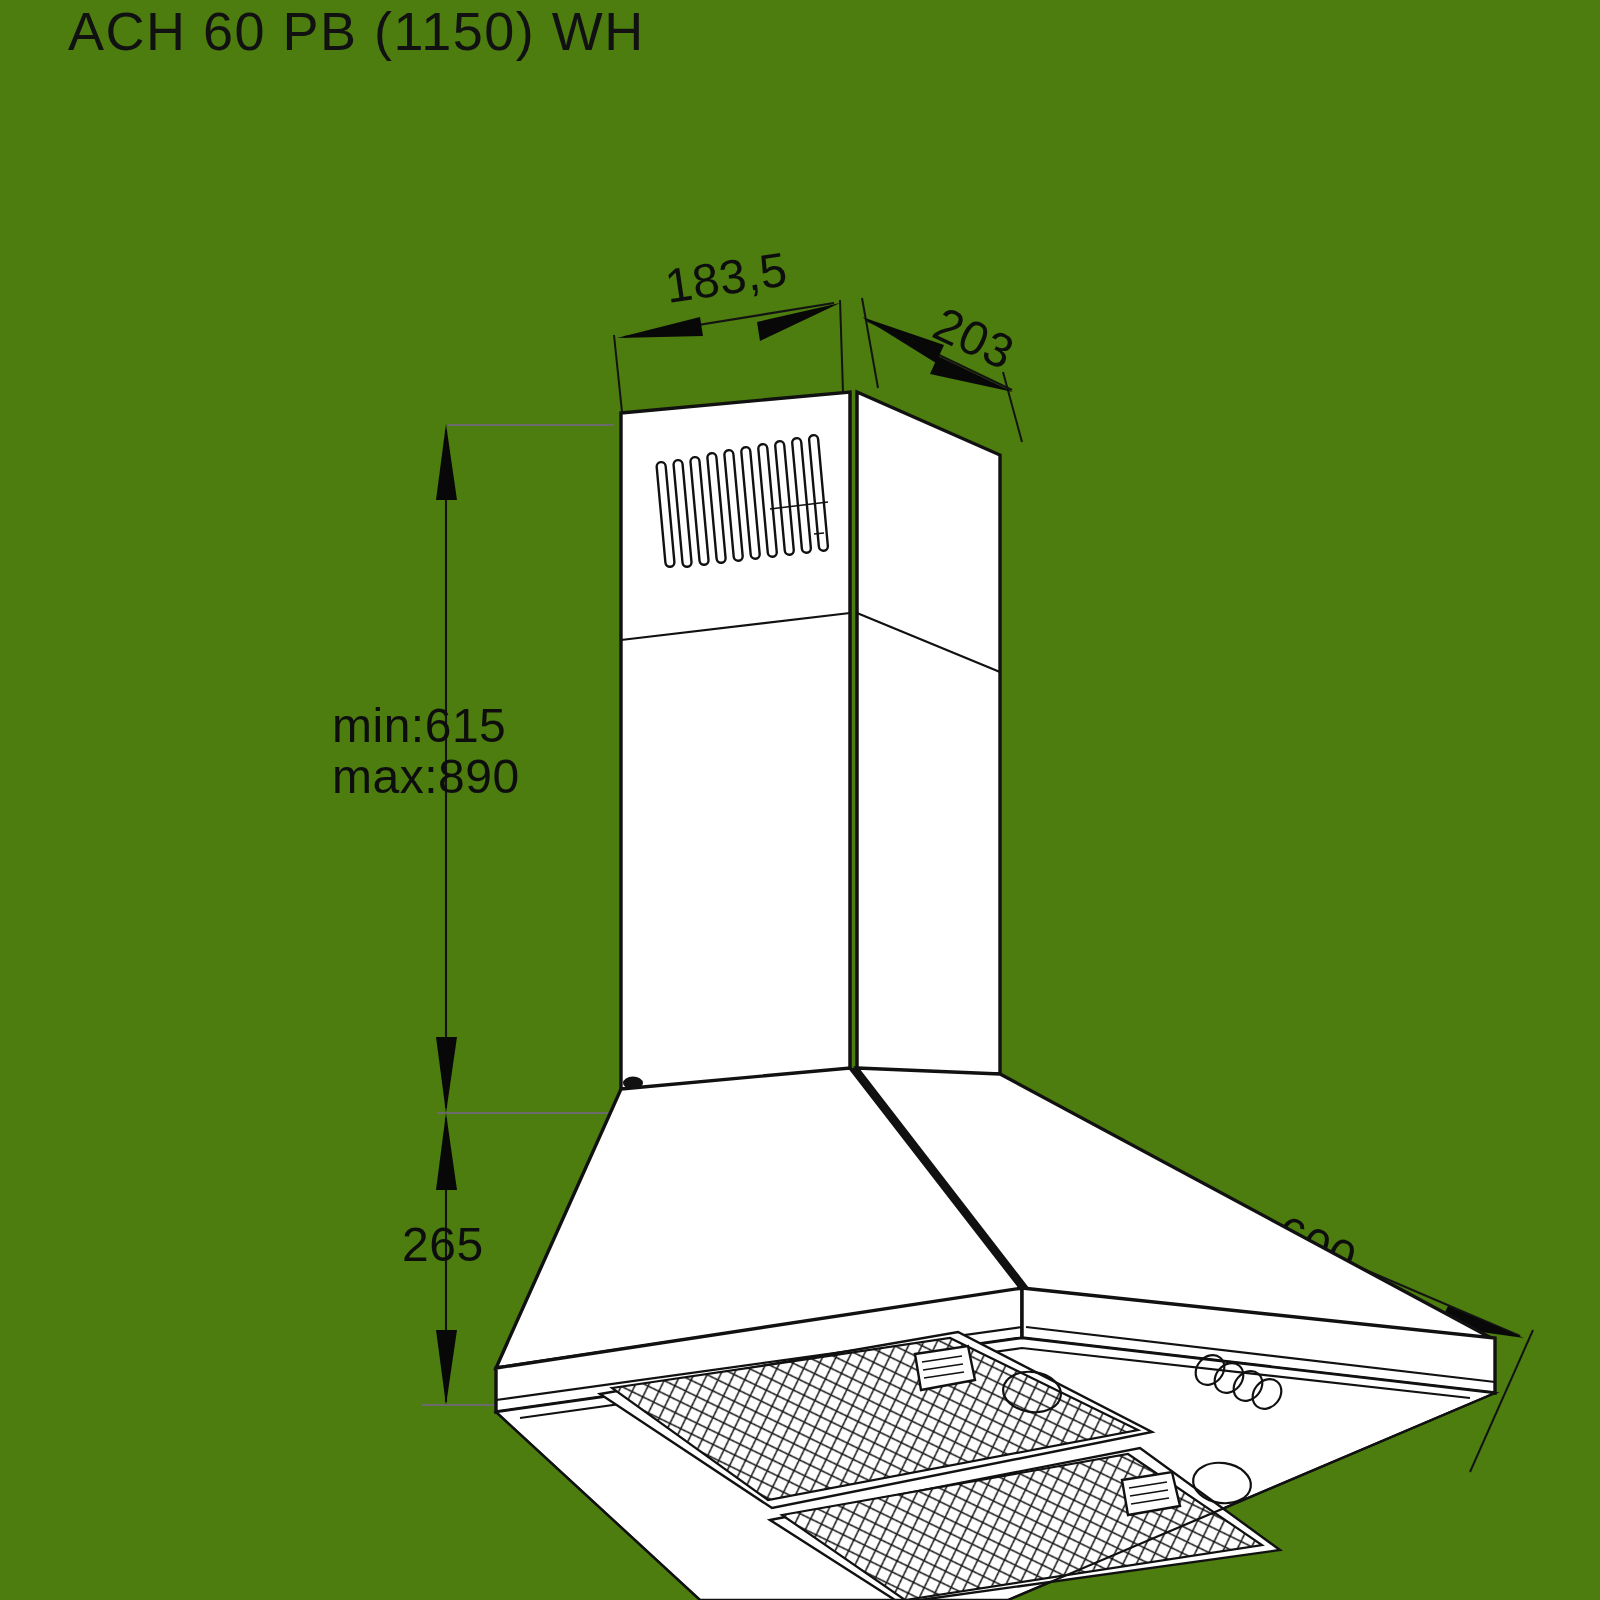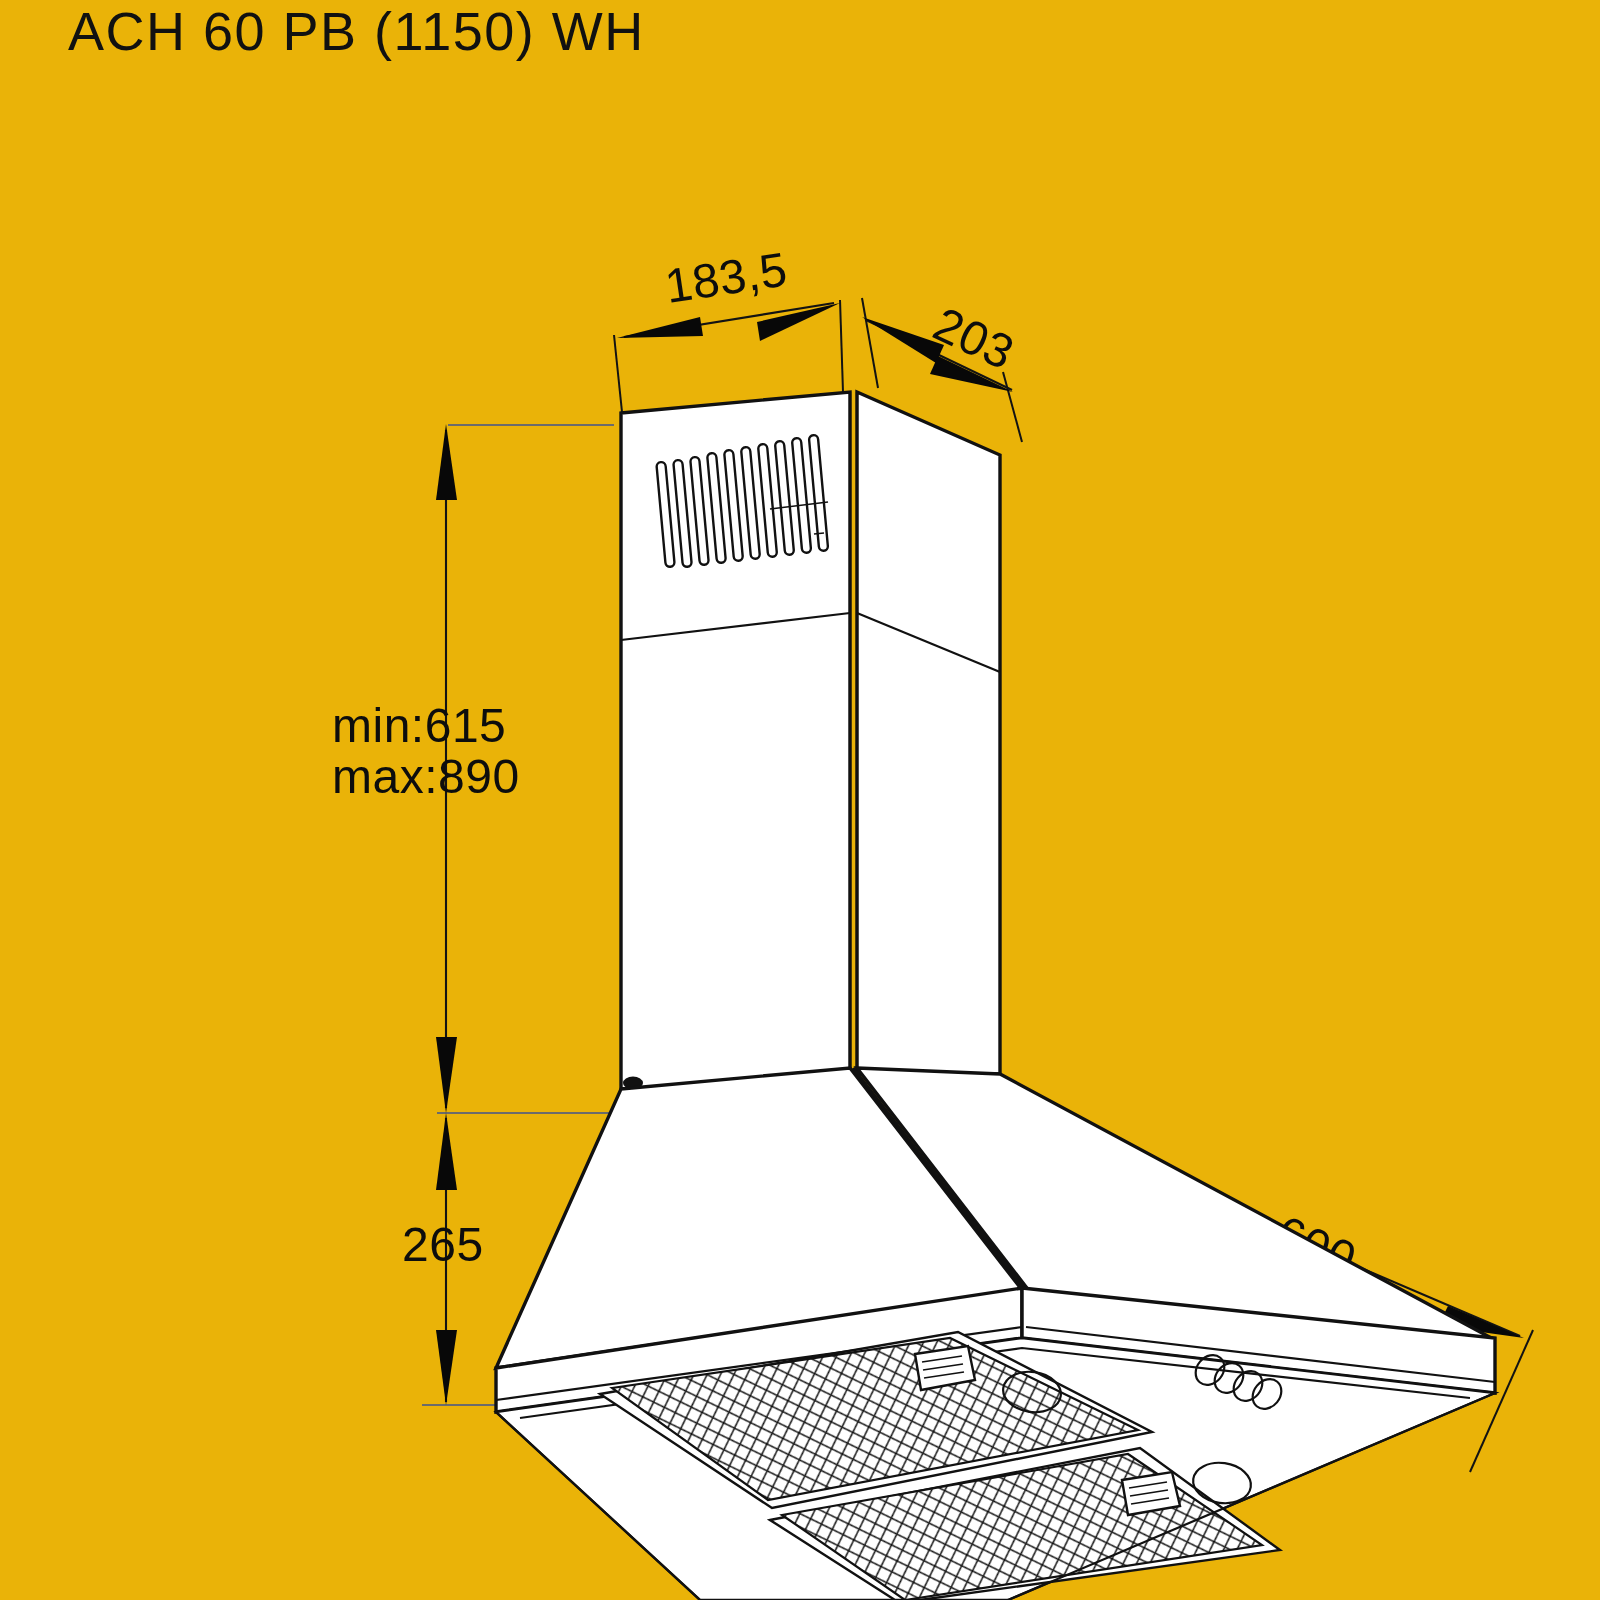--- a/index.html
+++ b/index.html
@@ -10,21 +10,21 @@
   body {
     width: 1600px;
     height: 1600px;
     font-family: "Liberation Sans", sans-serif;
     overflow: hidden;
   }
   #drawing-root {
     position: relative;
     width: 1600px;
     height: 1600px;
-    background: #eab308;
+    background: #4d7c0f;
   }
   svg.drawing {
     display: block;
     width: 1600px;
     height: 1600px;
   }
   .dim-text {
     font-family: "Liberation Sans", sans-serif;
     fill: #0d0d0d;
     font-size: 48px;

